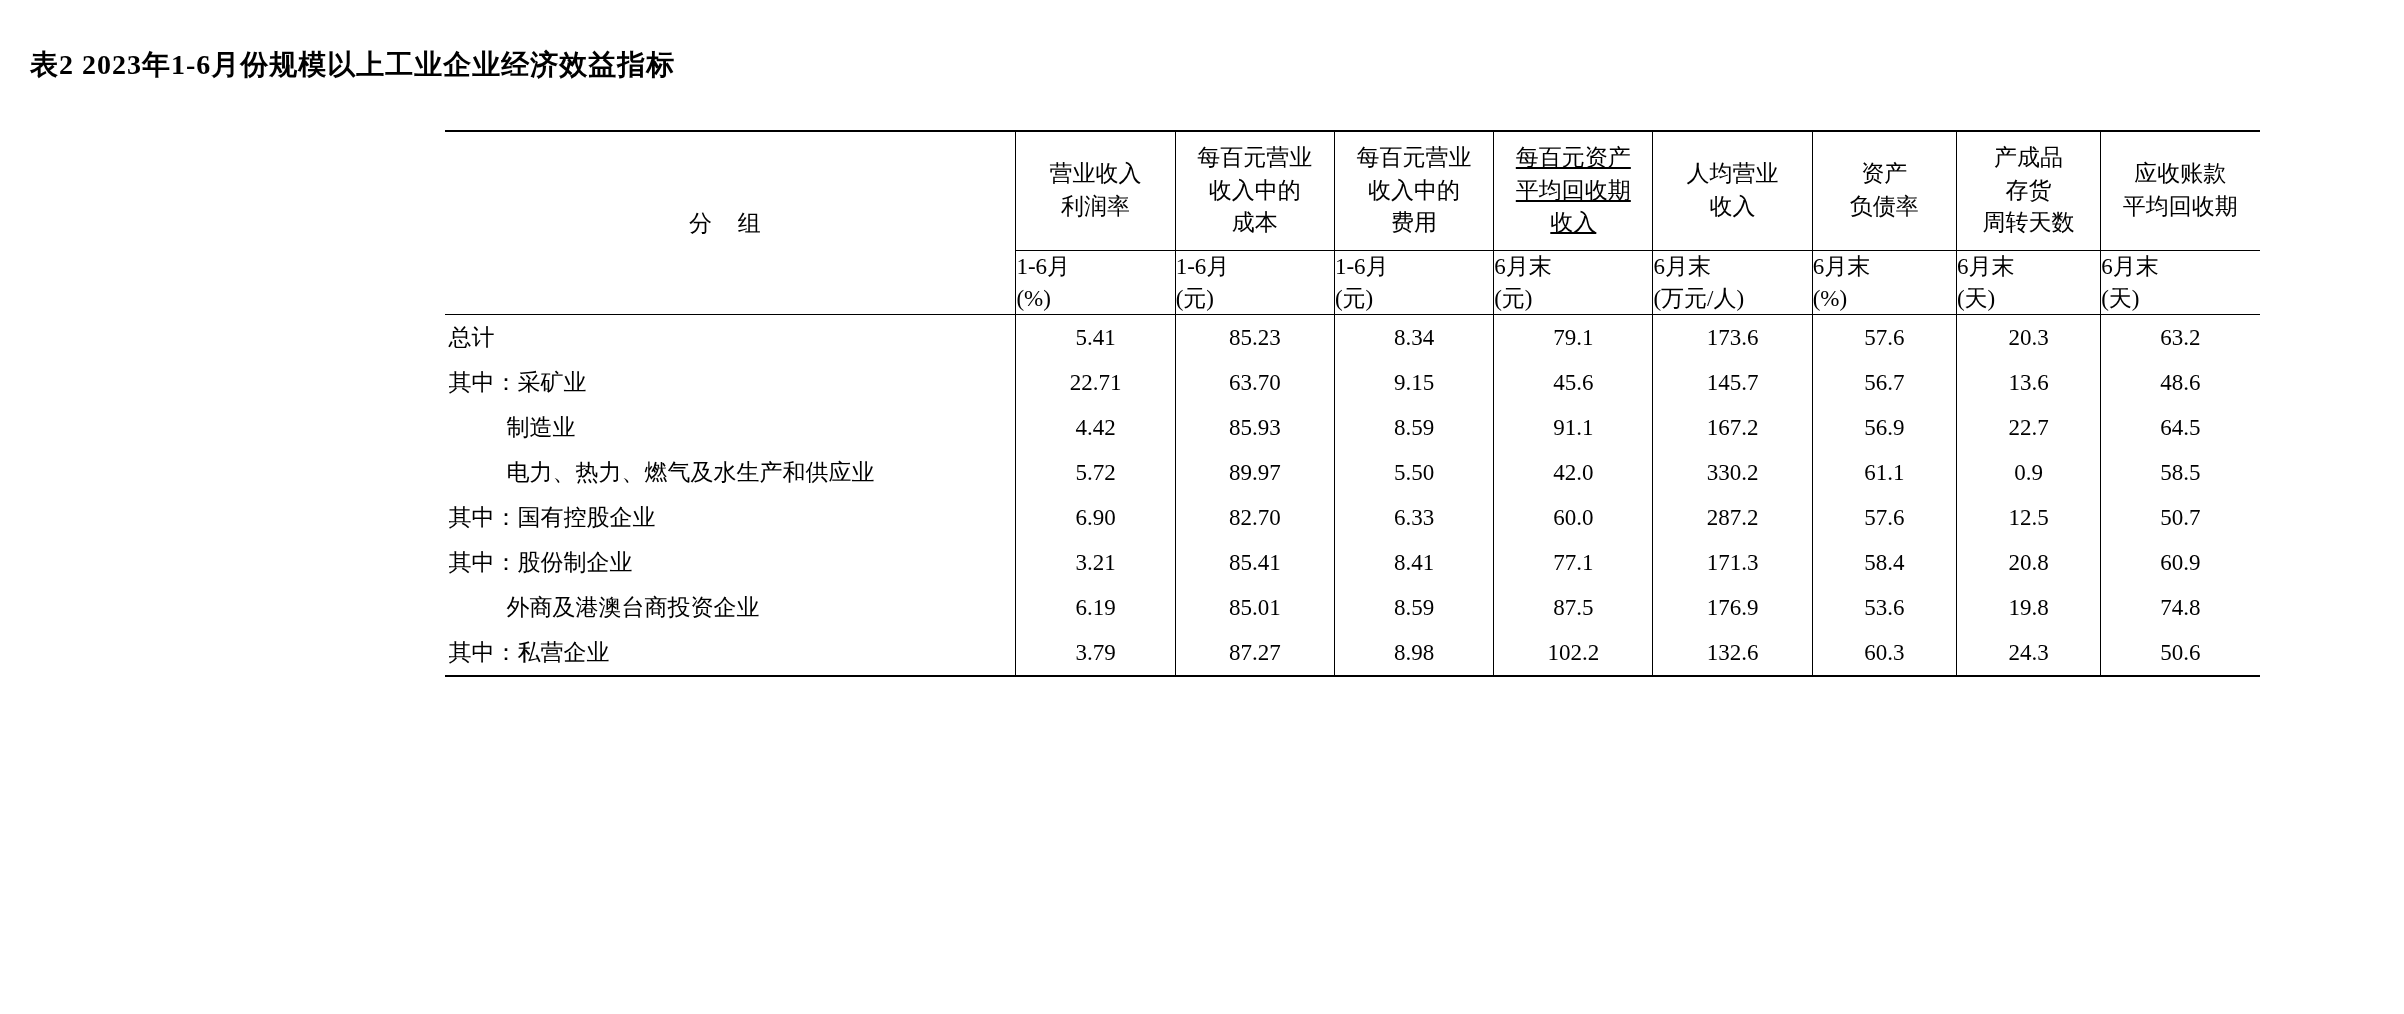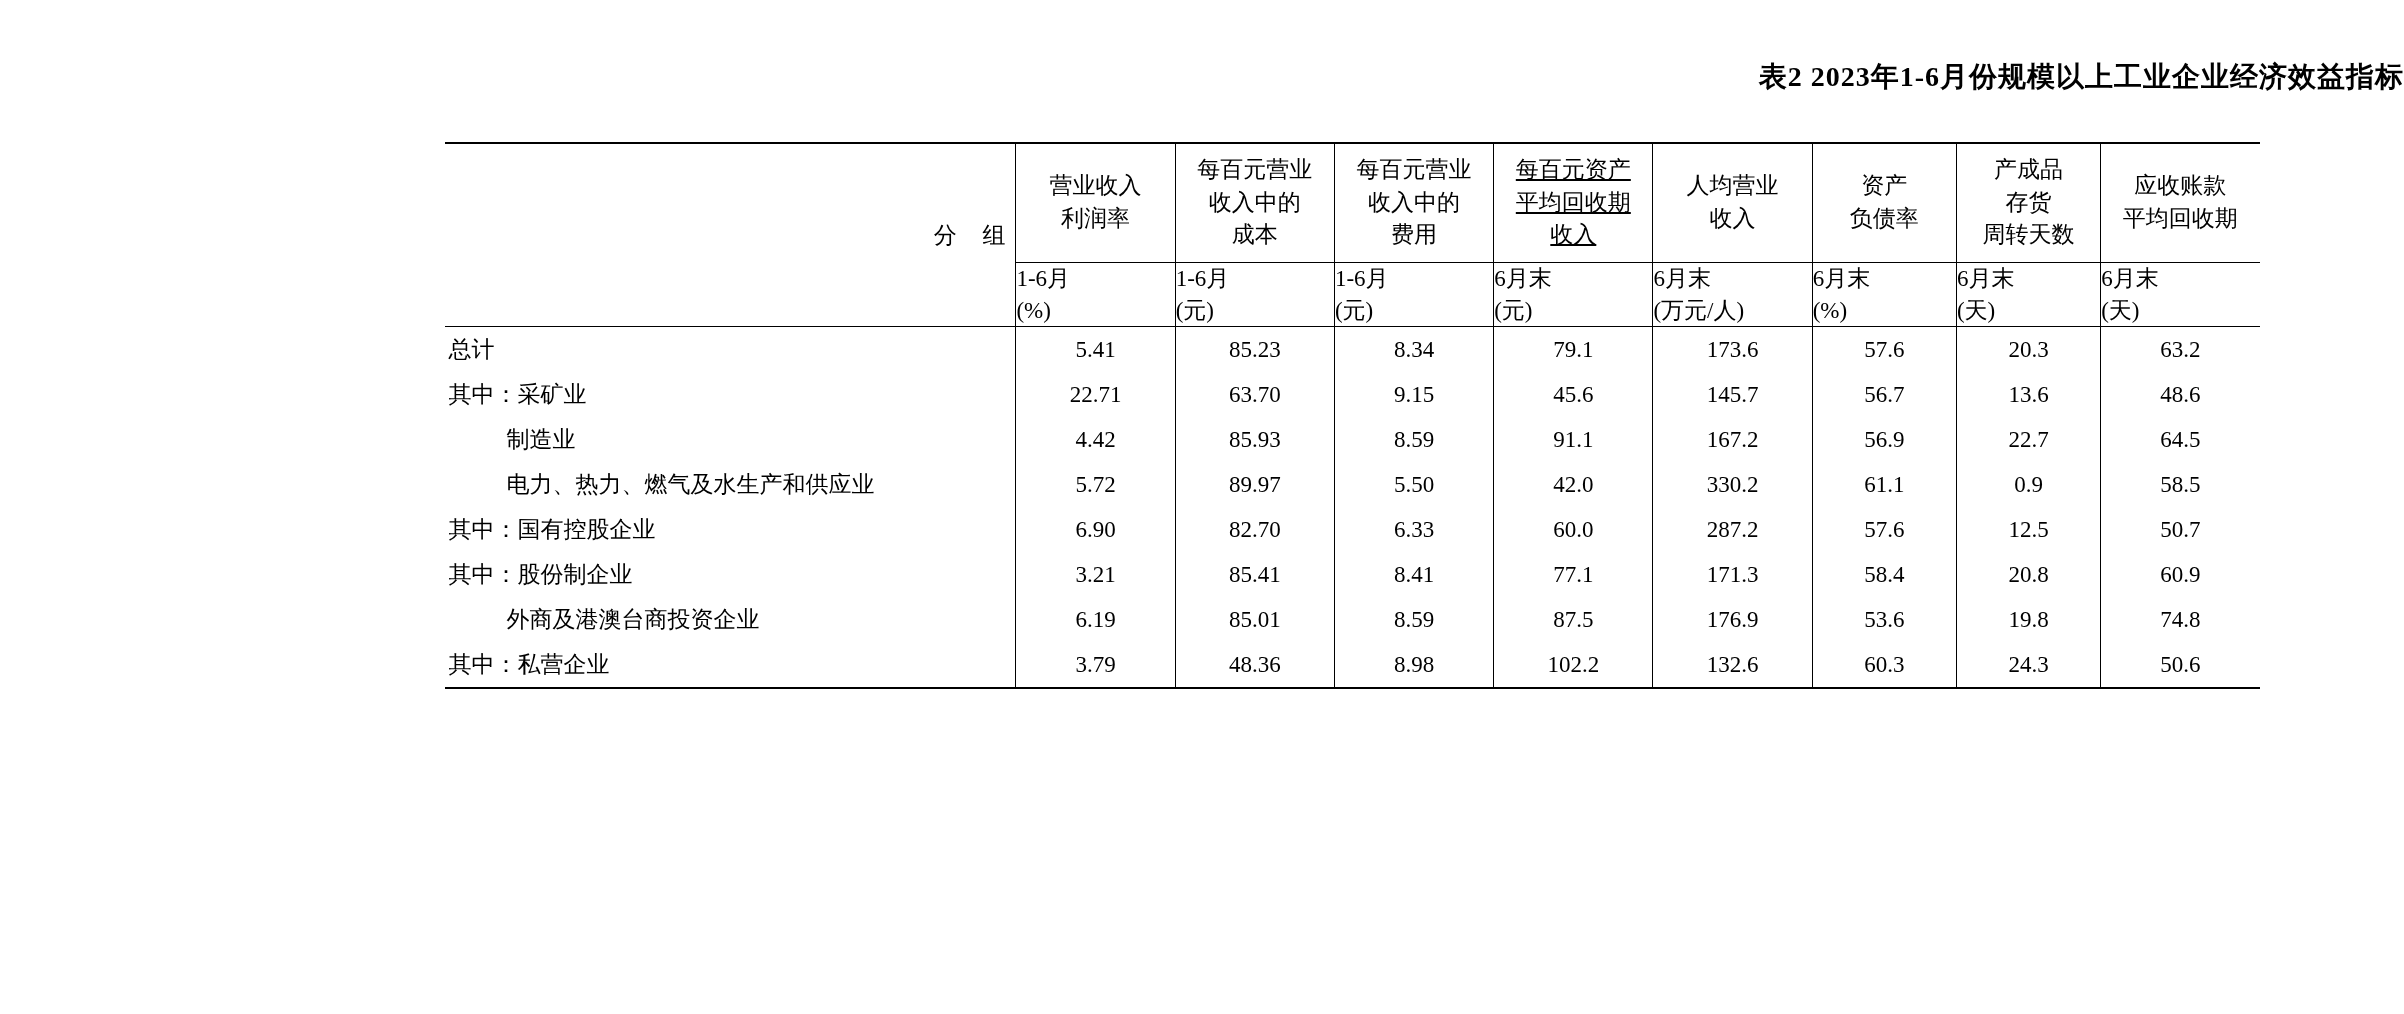--- a/index.html
+++ b/index.html
@@ -13,25 +13,25 @@
     font-family: "Liberation Serif", "DejaVu Serif", serif;
     color: #000000;
     overflow: hidden;
   }
   .page {
     position: relative;
     width: 2404px;
     height: 1014px;
   }
   .title {
-    text-align: right;
+    text-align: left;
     font-weight: bold;
     font-size: 28px;
     letter-spacing: 1px;
-    padding-top: 58px;
+    padding-top: 46px;
     padding-left: 30px;
   }
   .table-wrap {
     margin: 0 auto;
     margin-top: 46px;
     width: 1815px;
     padding-left: 300px;
     box-sizing: content-box;
   }
   table.data {
@@ -63,21 +63,21 @@
   table.data thead tr.units-row > th {
     border-bottom: 1px solid #000000;
   }
   
   table.data tbody td {
     border-top: none;
     border-bottom: none;
   }
   th.group-head {
     width: 570px;
-    text-align: right;
+    text-align: center;
     vertical-align: middle;
     font-size: 23px;
     letter-spacing: 10px;
     padding-left: 10px;
   }
   th.col-head {
     text-align: center;
     line-height: 1.42;
     font-size: 23px;
     padding: 10px 6px 12px 6px;
@@ -272,21 +272,21 @@
           <td class="val">8.59</td>
           <td class="val">87.5</td>
           <td class="val">176.9</td>
           <td class="val">53.6</td>
           <td class="val">19.8</td>
           <td class="val">74.8</td>
         </tr>
         <tr>
           <td class="rowlabel"><span class="ind1">其中：私营企业</span></td>
           <td class="val">3.79</td>
-          <td class="val">48.36</td>
+          <td class="val">87.27</td>
           <td class="val">8.98</td>
           <td class="val">102.2</td>
           <td class="val">132.6</td>
           <td class="val">60.3</td>
           <td class="val">24.3</td>
           <td class="val">50.6</td>
         </tr>
       </tbody>
     </table>
   </div>

